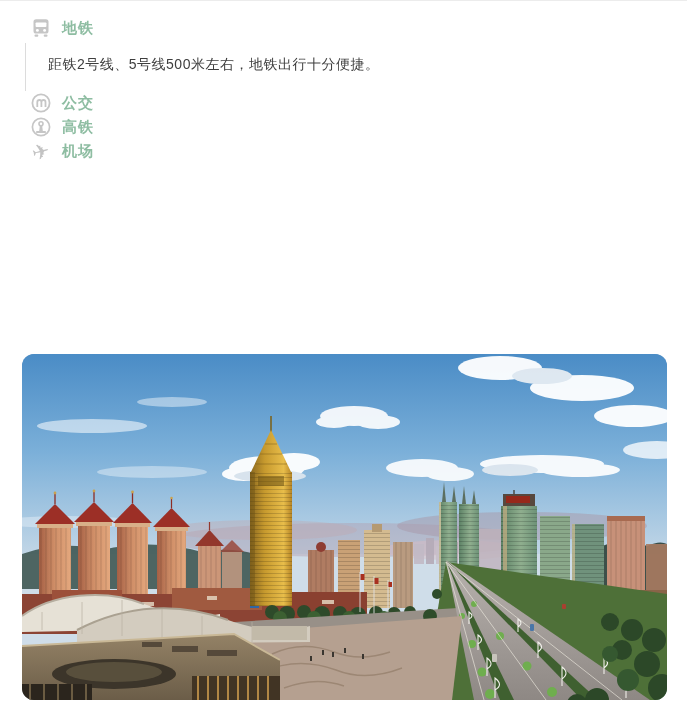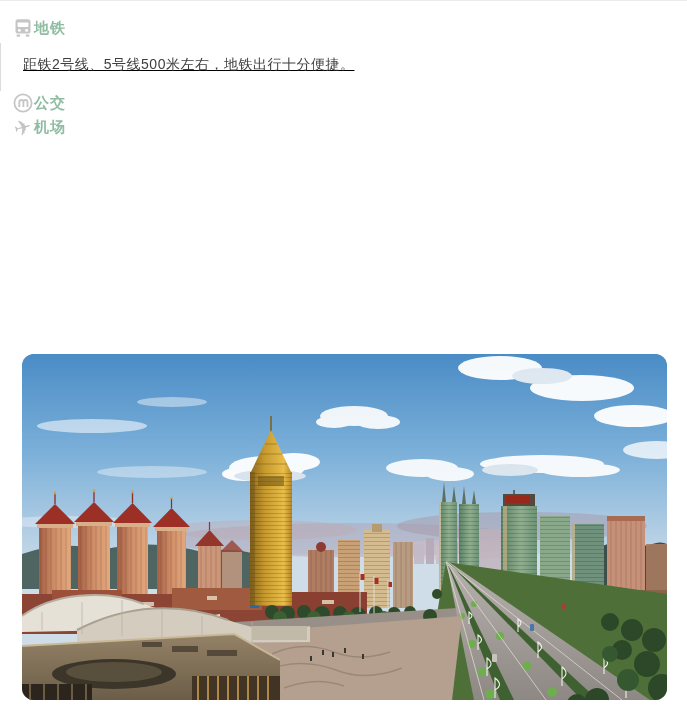--- a/index.html
+++ b/index.html
@@ -4,26 +4,26 @@
 <style>
   * { margin:0; padding:0; box-sizing:border-box; }
   html,body { background:#ffffff; }
   body {
     width:687px; height:718px; overflow:hidden;
     font-family:"Liberation Sans","DejaVu Sans",sans-serif;
     position:relative;
   }
   .top-divider { height:1px; background:#ececec; width:100%; }
   .transport-list { padding-top:15px; }
-  .section-header { display:flex; align-items:center; padding-left:12px; height:24px; }
+  .section-header { display:flex; align-items:center; gap:10px; padding-left:30px; height:24px; }
   .t-icon { width:22px; height:22px; display:flex; align-items:center; justify-content:center; flex:0 0 22px; }
   .t-icon svg { width:22px; height:22px; display:block; }
   .plane-glyph { font-size:21px; color:#c3c3c3; transform:rotate(-14deg); line-height:1; }
   .section-title { font-size:15px; font-weight:bold; color:#8ebda2; letter-spacing:1px; }
-  .section-body { margin-top:3px; border-left:1px solid #dcdcdc; padding:11px 0 16px 22px;text-decoration:underline; }
+  .section-body { margin-left:25px; margin-top:3px; border-left:1px solid #dcdcdc; padding:11px 0 16px 22px; }
   .t-section:last-of-type .section-body { border-left-color:transparent; padding-bottom:0; }
   .section-desc { font-size:14px; color:#3e3e3e; letter-spacing:.5px; line-height:1.5; }
   .photo-card {
     position:absolute; left:22px; top:354px; width:645px; height:346px;
     border-radius:12px; overflow:hidden; background:#7fa8cc;
   }
   .photo-card svg { display:block; width:645px; height:346px; }
 </style>
 </head>
 <body>
@@ -59,20 +59,31 @@
         <svg viewBox="0 0 22 22" fill="none" stroke="#c6c6c6">
             <circle cx="11" cy="11" r="8.6" stroke-width="1.8"></circle>
             <path d="M7.3 15 V10.3 C7.3 8.8 8.4 8 9.5 8 c1.1 0 1.9 .8 1.9 2.1 V15 M11.4 10.1 C11.4 8.7 12.5 8 13.6 8 c1.1 0 1.9 .9 1.9 2.2 V15" stroke-width="1.8"></path>
           </svg>
       </span>
       <h3 class="section-title">公交</h3>
     </div>
   </div>
 
   <div class="t-section">
+    <div class="section-header">
+      <span class="t-icon">
+        <svg viewBox="0 0 22 22">
+            <circle cx="11" cy="11" r="8.6" fill="none" stroke="#c6c6c6" stroke-width="1.7"></circle>
+            <circle cx="11" cy="7.7" r="2" fill="none" stroke="#c6c6c6" stroke-width="1.6"></circle>
+            <path d="M9.9 9.6 h2.2 l.8 5.8 h-3.8 z" fill="#c6c6c6"></path>
+            <rect x="6.1" y="15.1" width="9.8" height="2" rx="0.6" fill="#c6c6c6"></rect>
+          </svg>
+      </span>
+      <h3 class="section-title">高铁</h3>
+    </div>
   </div>
 
   <div class="t-section">
     <div class="section-header">
       <span class="t-icon">
           <span class="plane-glyph">✈</span>
         </span>
       <h3 class="section-title">机场</h3>
     </div>
   </div>

